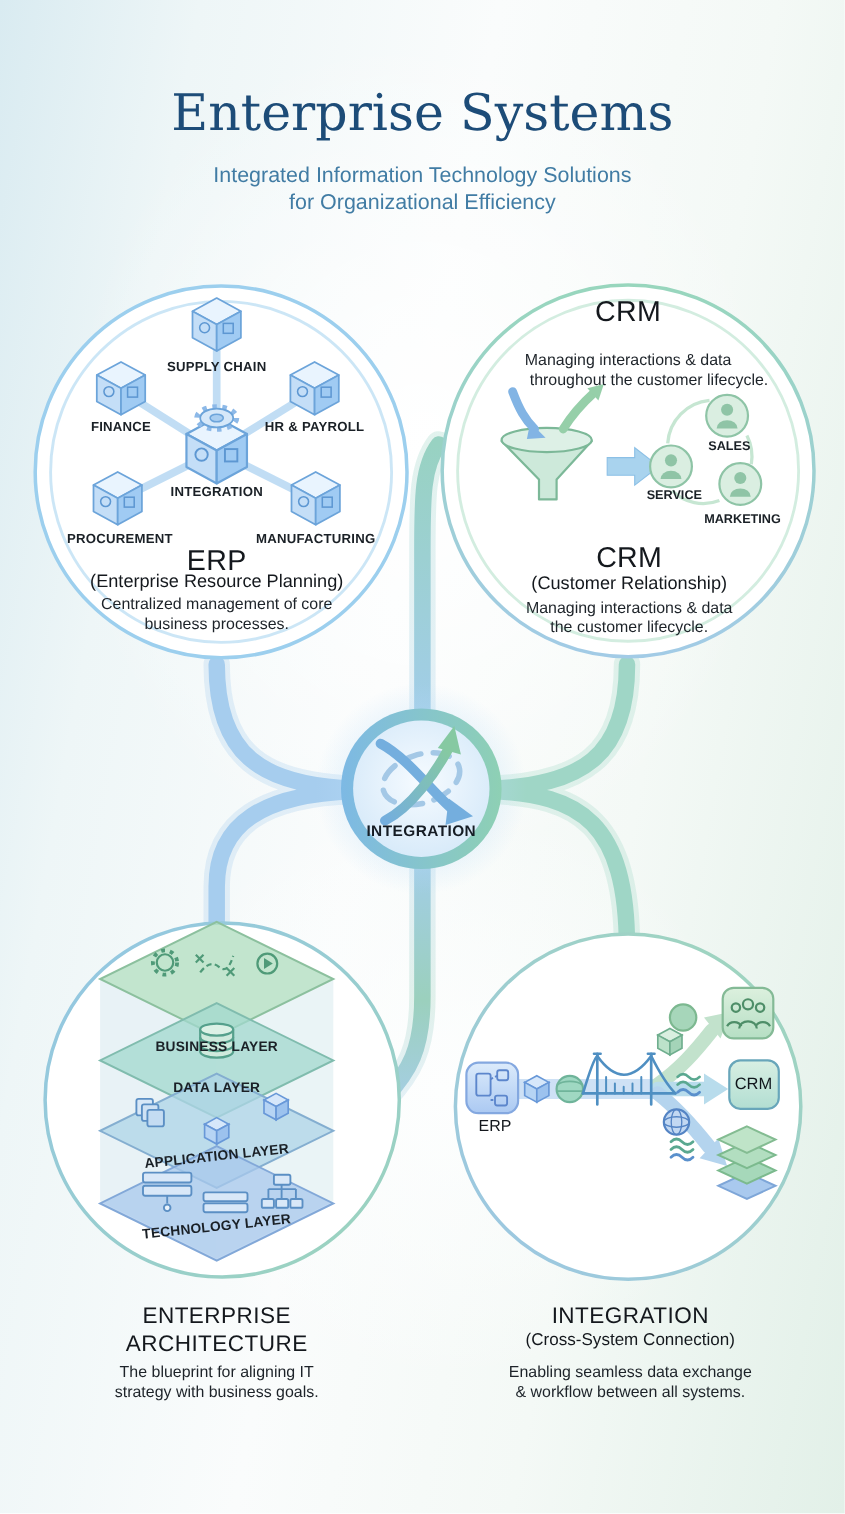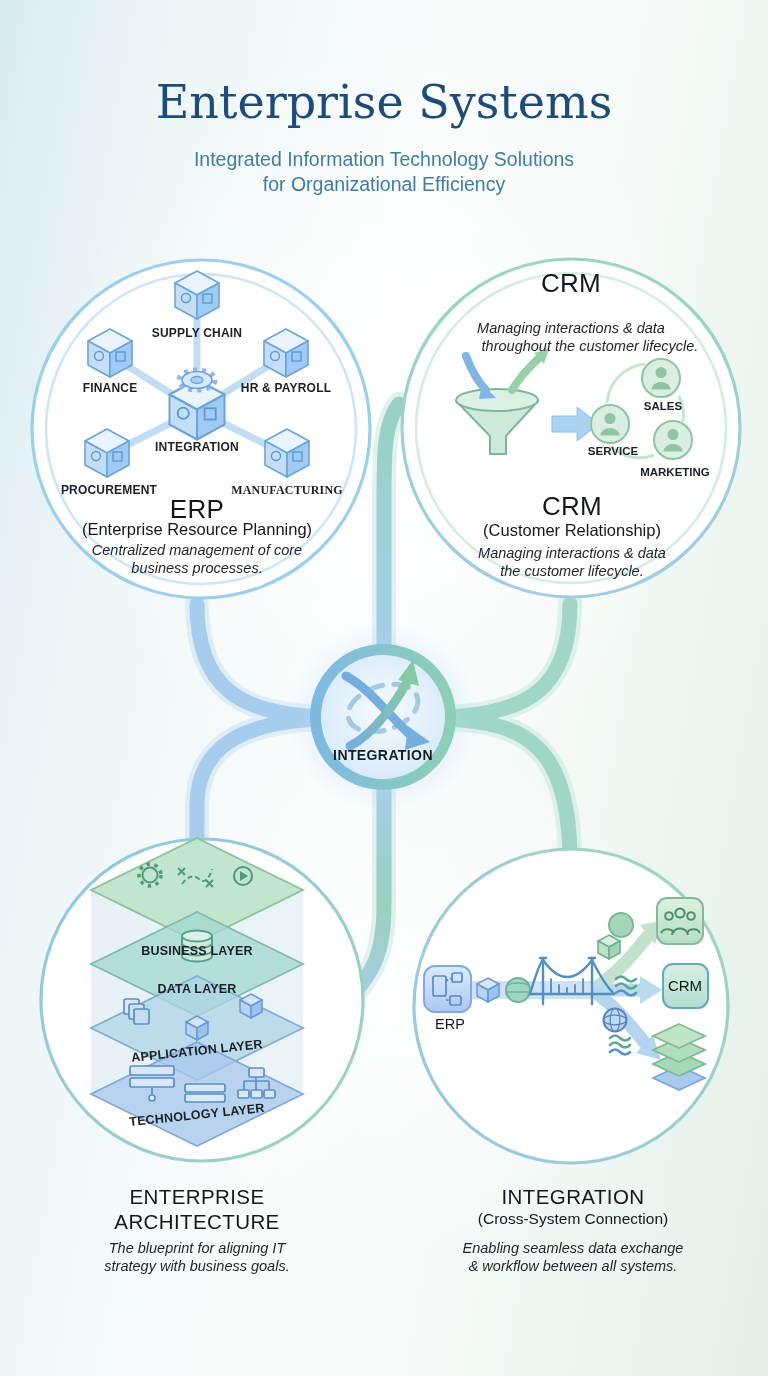--- a/index.html
+++ b/index.html
@@ -10,21 +10,21 @@
       radial-gradient(ellipse 60% 40% at 50% 30%, #ffffff 0%, rgba(255,255,255,0) 70%),
       radial-gradient(ellipse 55% 30% at 52% 72%, #fdfefe 0%, rgba(255,255,255,0) 65%),
       linear-gradient(100deg,#d9ebf1 0%,#eef6f7 18%,#fafcfc 45%,#f4f9f6 70%,#e2f0e8 100%);
   }
   svg.art{position:absolute;left:0;top:0;}
   .t{position:absolute;transform:translateX(-50%);white-space:nowrap;text-align:center;line-height:1.15;}
   .title{font-family:"DejaVu Serif","Liberation Serif",serif;font-size:46px;color:#1d4c78;}
   .subtitle{font-size:19.5px;color:#417ca4;font-weight:500;}
   .h-big{font-size:26px;font-weight:500;letter-spacing:.3px;color:#14181d;}
   .paren{font-size:16.5px;color:#14181d;}
-  .desc{font-size:14.5px;color:#1d2329;font-style:italic;}
+  .desc{font-size:14.5px;color:#1d2329;}
   .cap{font-size:12px;font-weight:700;letter-spacing:.2px;color:#1a2026;}
   .cap-sm{font-size:11.5px;font-weight:700;color:#1a2026;}
   .h-bottom{font-size:20.5px;font-weight:500;letter-spacing:.4px;color:#14181d;}
   .paren-b{font-size:15.5px;color:#14181d;}
   .hub-label{font-size:14px;font-weight:700;letter-spacing:.4px;color:#151c24;}
   .tag{font-size:14.5px;color:#14181d;}
   .crm-tag{font-size:15px;font-weight:500;color:#10161c;}
   .rot{transform:translateX(-50%) rotate(-6deg);}
 </style>
 </head>
@@ -305,21 +305,21 @@
 
 <div class="t subtitle" style="left:384px;top:148px;">Integrated Information Technology Solutions</div>
 <div class="t title" style="left:384px;top:76px;">Enterprise Systems</div>
 <div class="t subtitle" style="left:384px;top:173px;">for Organizational Efficiency</div>
 
 <div class="t cap" style="left:197px;top:327px;">SUPPLY CHAIN</div>
 <div class="t cap" style="left:110px;top:382px;">FINANCE</div>
 <div class="t cap" style="left:286px;top:382px;">HR &amp; PAYROLL</div>
 <div class="t cap" style="left:197px;top:441px;">INTEGRATION</div>
 <div class="t cap" style="left:109px;top:484px;">PROCUREMENT</div>
-<div class="t cap" style="left:287px;top:484px;font-family:Liberation Serif, serif;">MANUFACTURING</div>
+<div class="t cap" style="left:287px;top:484px;">MANUFACTURING</div>
 <div class="t h-big" style="left:197px;top:495px;">ERP</div>
 <div class="t paren" style="left:197px;top:520px;">(Enterprise Resource Planning)</div>
 <div class="t desc" style="left:197px;top:542px;">Centralized management of core</div>
 <div class="t desc" style="left:197px;top:560px;">business processes.</div>
 
 <div class="t h-big" style="left:571px;top:269px;">CRM</div>
 <div class="t desc" style="left:571px;top:320px;">Managing interactions &amp; data</div>
 <div class="t desc" style="left:590px;top:338px;">throughout the customer lifecycle.</div>
 <div class="t cap-sm" style="left:663px;top:400px;">SALES</div>
 <div class="t cap-sm" style="left:613px;top:445px;">SERVICE</div>

